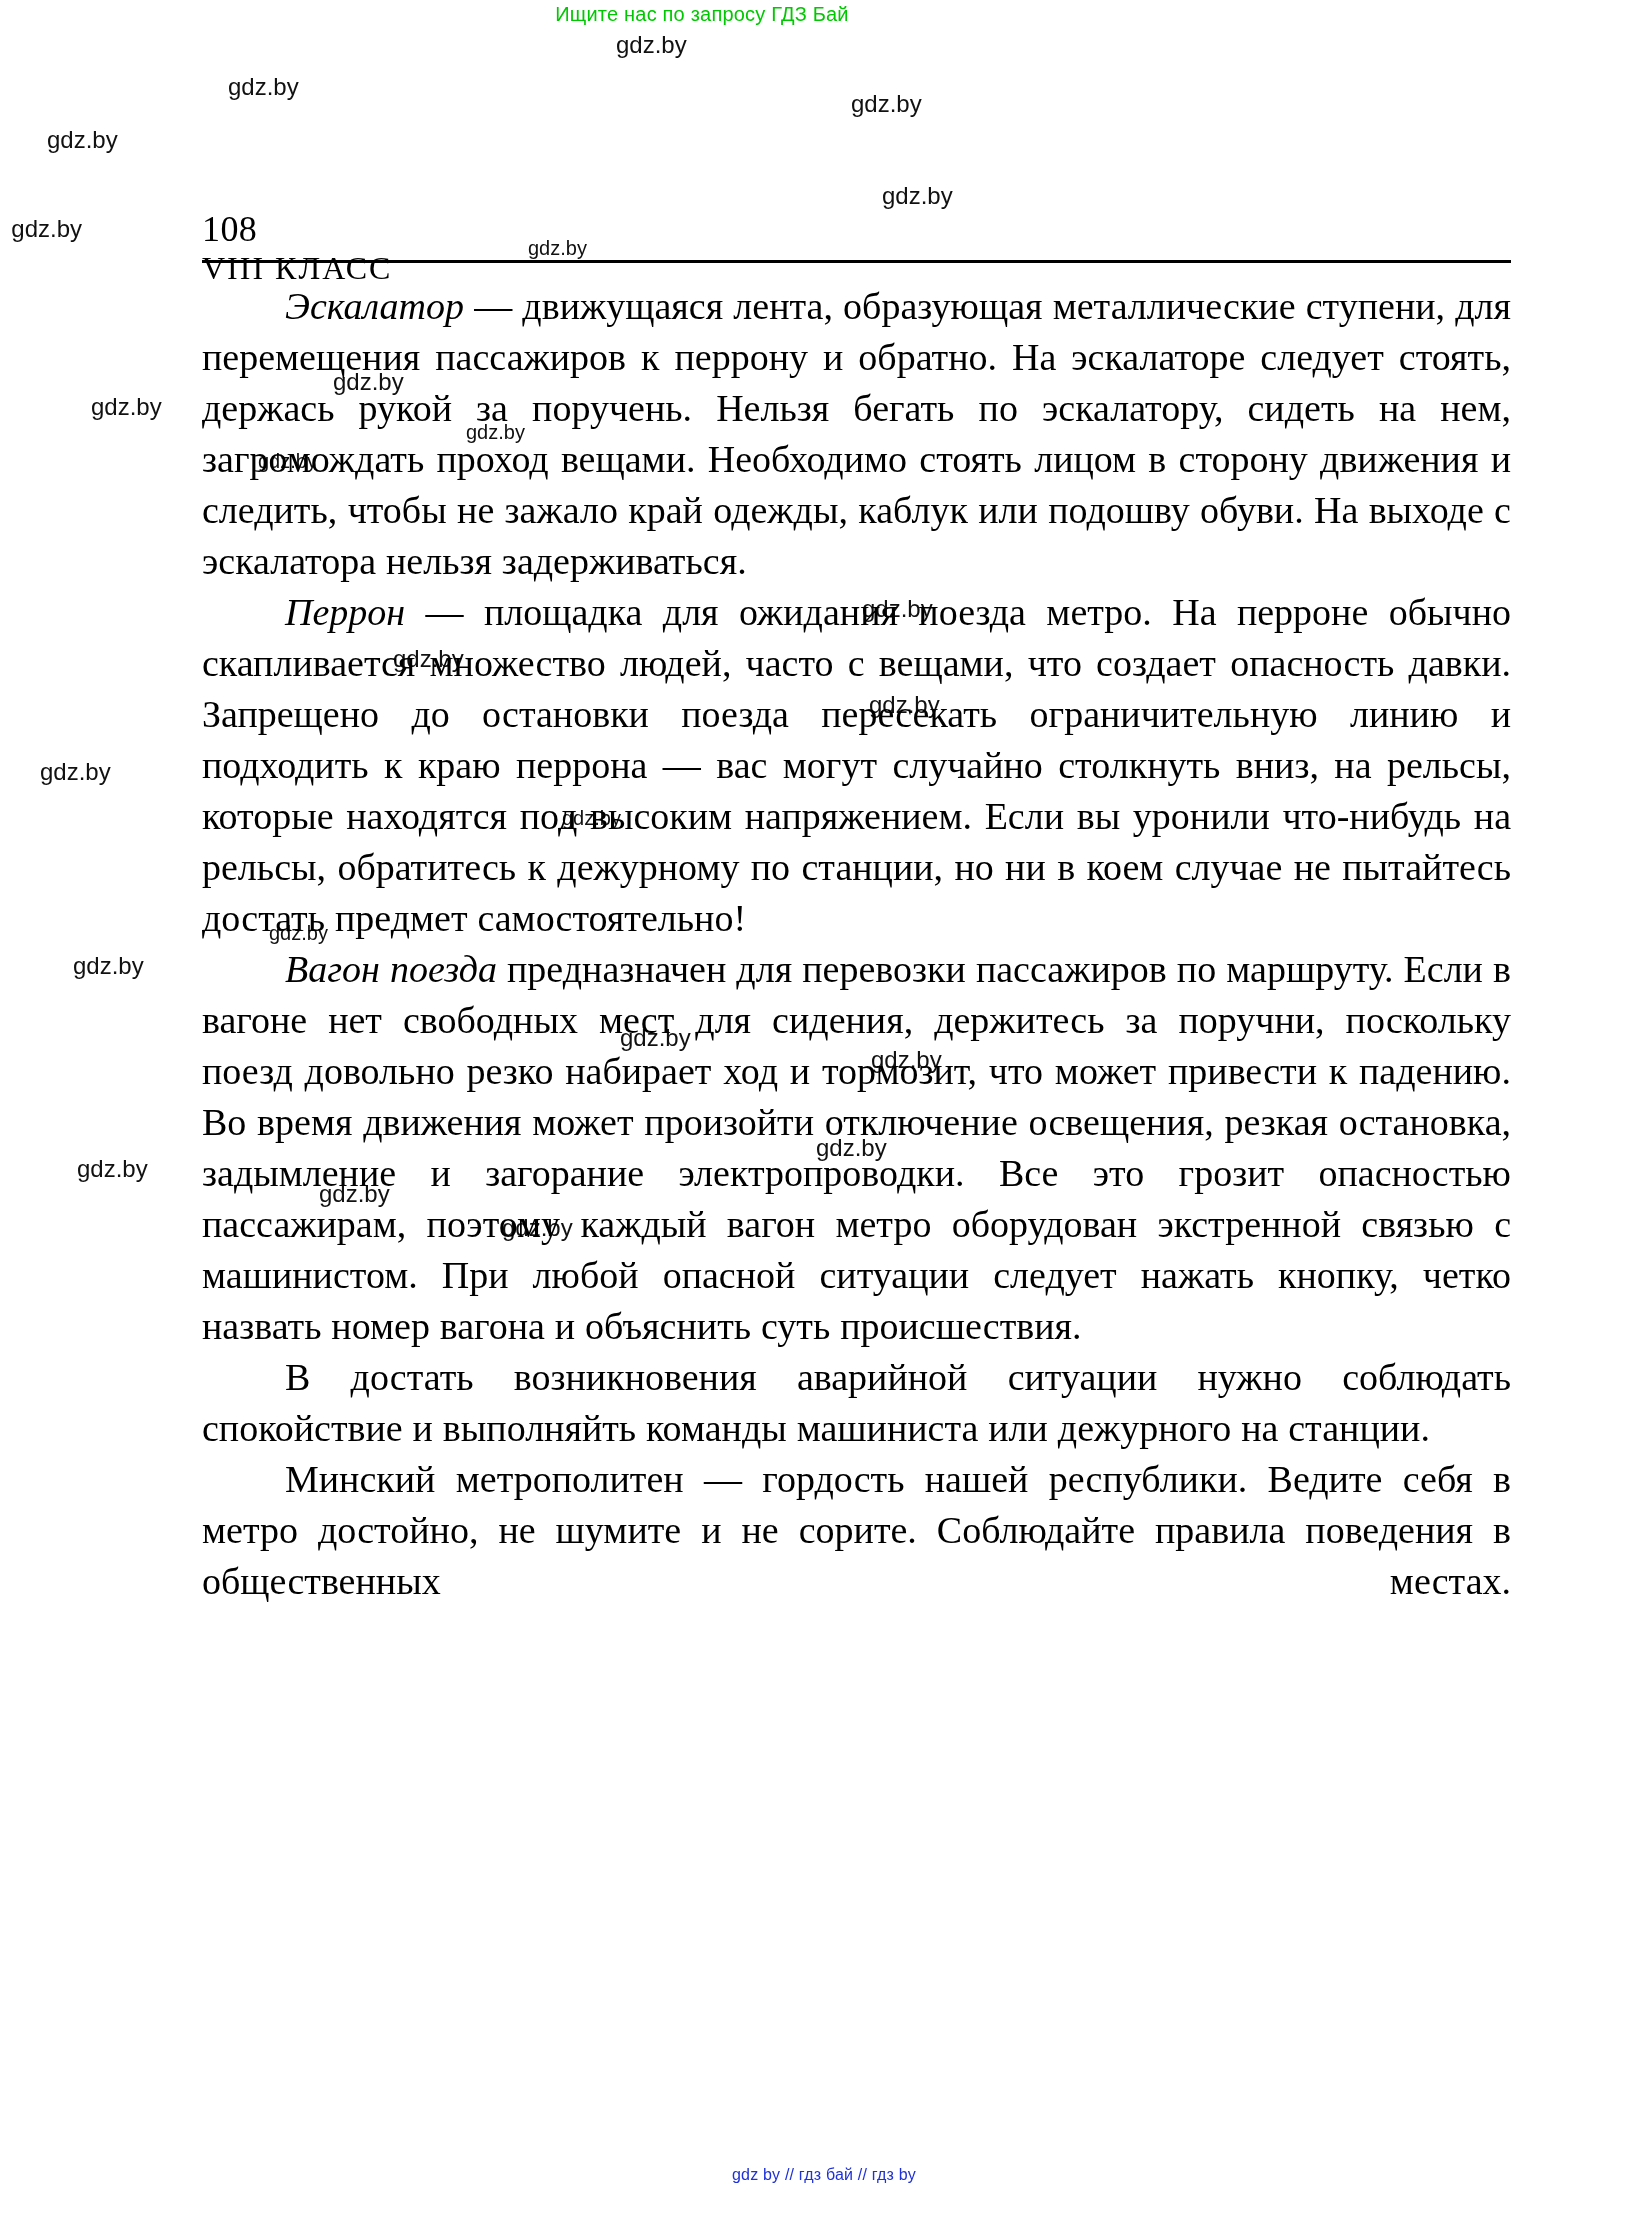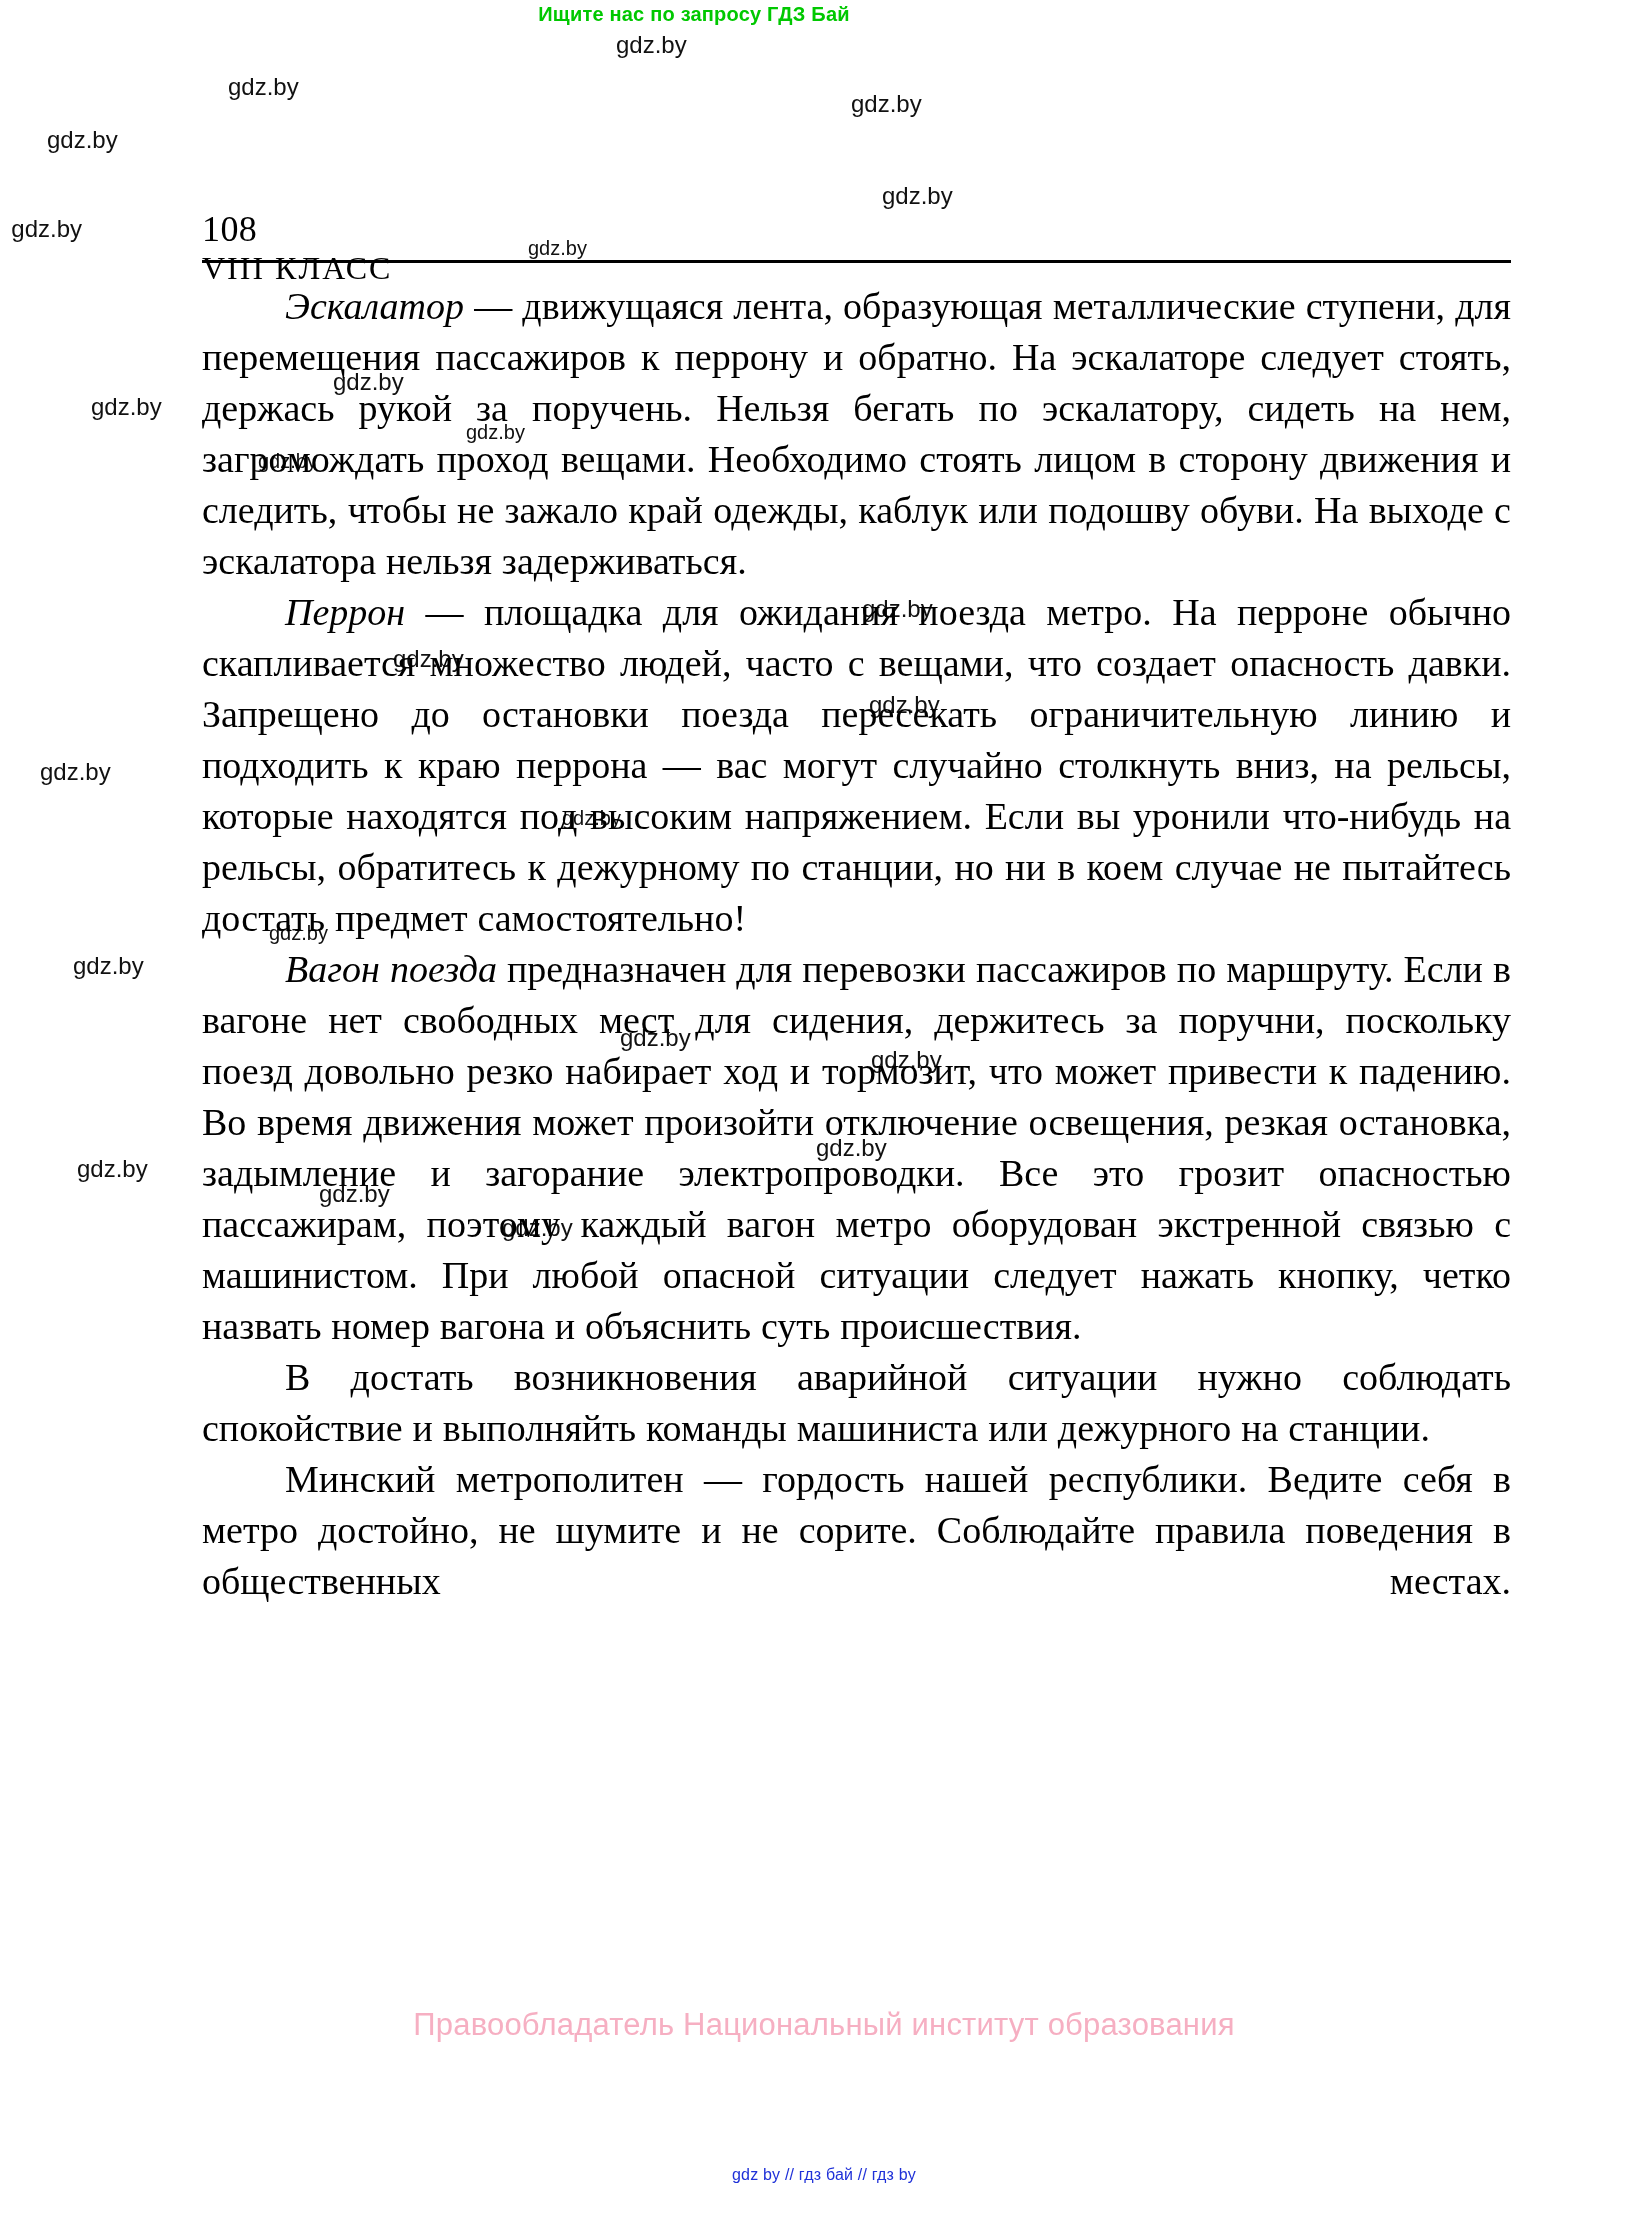--- a/index.html
+++ b/index.html
@@ -19,22 +19,23 @@
   
   .promo {
     position: absolute;
     top: 3.2px;
     left: 0;
     width: 1388px;
     text-align: center;
     color: #00c800;
     font-family: "Liberation Sans", sans-serif;
     font-size: 20px;
-    font-weight: bold;
+    font-weight: normal;
     letter-spacing: 0.2px;
+    padding-left: 8px;
   }
 
   
   .wm {
     position: absolute;
     color: #111111;
     font-family: "Liberation Sans", sans-serif;
     white-space: nowrap;
     pointer-events: none;
   }
@@ -168,18 +169,17 @@
       <span class="term">Вагон поезда</span><span> предназначен для перевозки пассажиров по маршруту. Если в вагоне нет свободных мест для сидения, держитесь за поручни, поскольку поезд довольно резко набирает ход и тормозит, что может привести к падению. Во время движения может произойти отключение освещения, резкая остановка, задымление и загорание электропроводки. Все это грозит опасностью пассажирам, поэтому каждый вагон метро оборудован экстренной связью с машинистом. При любой опасной ситуации следует нажать кнопку, четко назвать номер вагона и объяснить суть происшествия.</span>
     </p>
     <p>
       <span>В достать возникновения аварийной ситуации нужно соблюдать спокойствие и выполняйть команды машиниста или дежурного на станции.</span>
     </p>
     <p class="lastline-justify">
       <span>Минский метрополитен — гордость нашей республики. Ведите себя в метро достойно, не шумите и не сорите. Соблюдайте правила поведения в общественных местах.</span>
     </p>
   </div>
 
-  <div class="copyright" style="color: rgb(246, 175, 194);">Правообладатель Национальный институт образования</div>
 
   <div class="bottom-links" style="color: rgb(31, 49, 216);">gdz by  //  гдз бай  //  гдз by</div>
 
 </div>
 
 
 </body></html>

